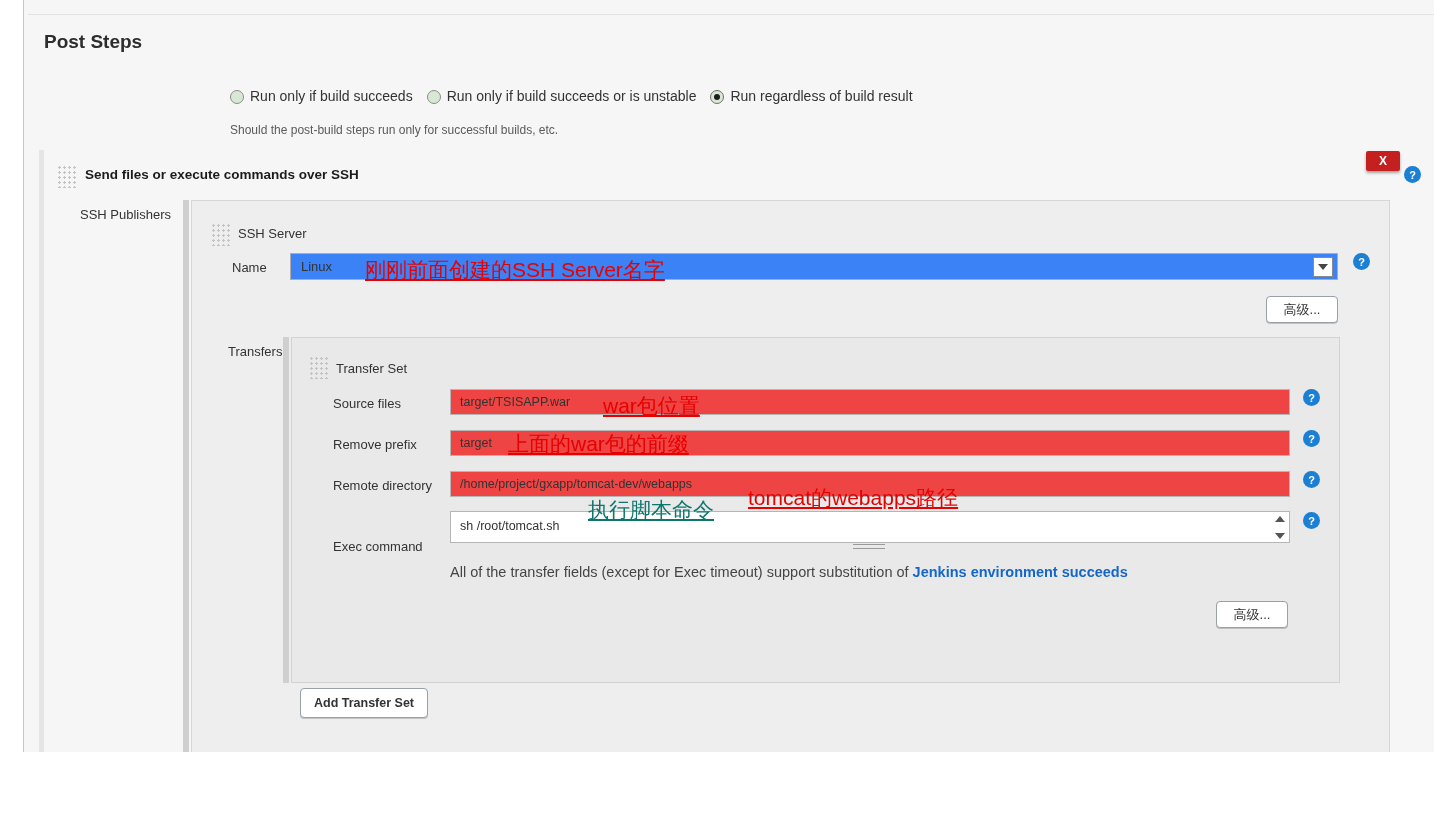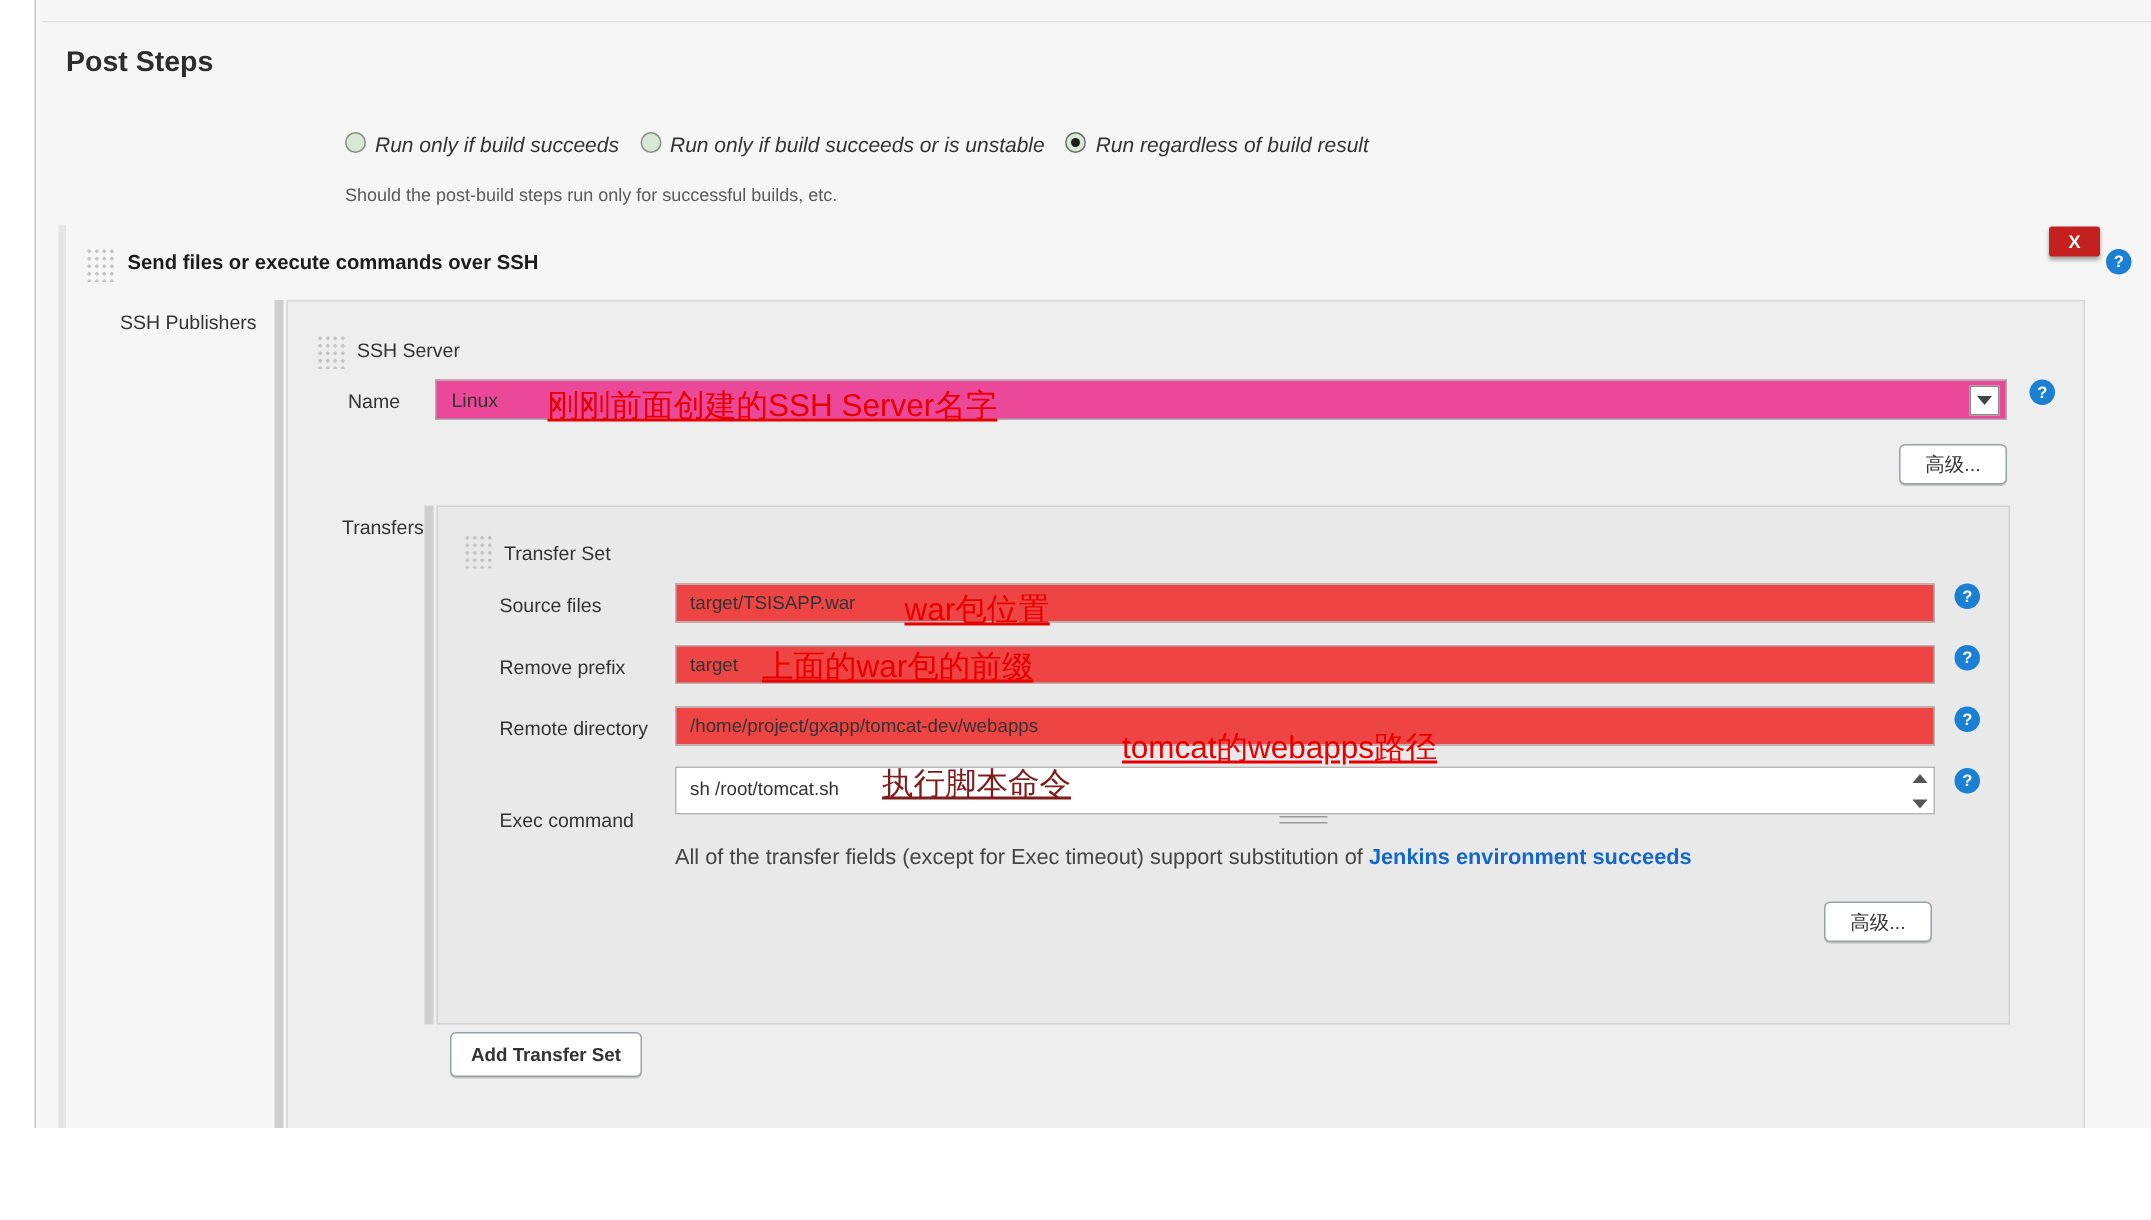--- a/index.html
+++ b/index.html
@@ -4,21 +4,21 @@
 <style>
   * { margin:0; padding:0; box-sizing:border-box; }
   html,body { background:#ffffff; }
   body { font-family:"Liberation Sans", sans-serif; }
   .page { position:relative; width:1434px; height:752px; background:#ffffff; overflow:hidden; }
   .main-bg { position:absolute; left:23px; top:0; width:1411px; height:813px; background:#f6f6f6; border-left:1px solid #c9c9c9; }
   .top-rule { position:absolute; left:28px; top:14px; width:1406px; height:0; border-top:1px solid #e2e2e2; }
   .page-title { position:absolute; left:44px; top:31px; font-size:19px; font-weight:bold; color:#2d2d2d; }
 
   .radio-row { position:absolute; left:230px; top:88px; display:flex; align-items:center; gap:14px; }
-  .radio-opt { display:flex; align-items:flex-start; gap:6px;font-style:italic; }
+  .radio-opt { display:flex; align-items:flex-end; gap:6px; }
   .radio { width:14px; height:14px; border-radius:50%; border:1px solid #8c8c8c; background:#d9e8d4; position:relative; flex:0 0 auto; }
   .radio.selected { border-color:#6f6f6f; }
   .radio.selected::after { content:""; position:absolute; left:3px; top:3px; width:6px; height:6px; border-radius:50%; background:#1d1d1d; }
   .radio-label { font-size:14px; color:#333; white-space:nowrap; }
   .hint-text { position:absolute; left:230px; top:123px; font-size:12px; color:#5a5a5a; }
 
   .chunk-stripe { position:absolute; left:39px; top:150px; width:5px; height:663px; background:#e5e5e5; }
 
   .delete-btn { position:absolute; left:1366px; top:151px; width:34px; height:20px; background:#c42020; border-radius:2px; color:#fff; font-size:12px; font-weight:bold; display:flex; align-items:center; justify-content:center; box-shadow:0 2px 3px rgba(0,0,0,.35); cursor:pointer; }
   .help { width:17px; height:17px; border-radius:50%; color:#fff; font-size:11px; font-weight:bold; display:flex; align-items:center; justify-content:center; cursor:pointer; position:absolute; }
@@ -28,21 +28,21 @@
   .side-label { position:absolute; font-size:13px; color:#333; }
 
   .vdiv { position:absolute; width:6px; background:#cfcfcf; }
   .panel { position:absolute; border:1px solid #d6d6d6; }
   .panel-outer { left:191px; top:200px; width:1199px; height:570px; background:#eeeeee; }
   .panel-inner { left:291px; top:337px; width:1049px; height:346px; background:#e9e9e9; border-color:#d2d2d2; }
 
   .sec-label { position:absolute; font-size:13px; color:#333; }
   .fld-label { position:absolute; font-size:13px; color:#333; white-space:nowrap; }
 
-  .select-box { position:absolute; left:290px; top:253px; width:1048px; height:27px; background:#ec4899; border:1px solid #adadad; display:flex; align-items:center; cursor:pointer;text-align:right; }
+  .select-box { position:absolute; left:290px; top:253px; width:1048px; height:27px; background:#3b82f6; border:1px solid #adadad; display:flex; align-items:center; cursor:pointer;text-align:right; }
   .select-box .val { font-size:13px; color:#333; padding-left:10px; }
   .dd-box { position:absolute; right:4px; top:3px; width:20px; height:20px; border:1px solid #8a8a8a; background:#fff; display:flex; align-items:center; justify-content:center; }
   .chev-down { width:0; height:0; border-left:5px solid transparent; border-right:5px solid transparent; border-top:6px solid #444; }
 
   .txt-input { position:absolute; height:26px; border:1px solid #b5b5b5; background:#ef4444; font-family:"Liberation Sans", sans-serif; font-size:12.5px; color:#333; padding:0 9px; }
   .anno { position:absolute; font-size:21px; white-space:nowrap; pointer-events:none;text-decoration:underline; }
 
   .btn { position:absolute; background:#fff; border:1px solid #98a0a8; border-radius:4px; box-shadow:0 1px 0 rgba(0,0,0,.18); color:#333; display:flex; align-items:center; justify-content:center; cursor:pointer; }
   .btn-sm { font-size:13px; }
   .btn-bold { font-size:12.5px; font-weight:bold; }
@@ -133,21 +133,21 @@
   <div class="help" style="left:1303px; top:471px; background:#1b7fd4;">?</div>
 
   <div class="fld-label" style="left:333px; top:519px;margin-top:20px;">Exec command</div>
   <div class="exec-box">
     <span class="val">sh /root/tomcat.sh</span>
     <span class="spinner">
       <span class="chev-up-s"></span>
       <span class="chev-dn-s"></span>
     </span>
   </div>
-  <div class="anno" style="left:588px; top:508px; color:#7f1d1d;">执行脚本命令</div>
+  <div class="anno" style="left:588px; top:496px; color:#0f766e;">执行脚本命令</div>
   <div class="help" style="left:1303px; top:512px; background:#1b7fd4;">?</div>
   <div class="resize-grip"></div>
 
   <div class="note">
     <span>All of the transfer fields (except for Exec timeout) support substitution of </span><a style="color:#1467c8;">Jenkins environment succeeds</a>
   </div>
 
   <div class="btn btn-sm" style="left:1216px; top:601px; width:72px; height:27px;">高级...</div>
 
   <div class="btn btn-bold" style="left:300px; top:688px; width:128px; height:30px;">Add Transfer Set</div>

